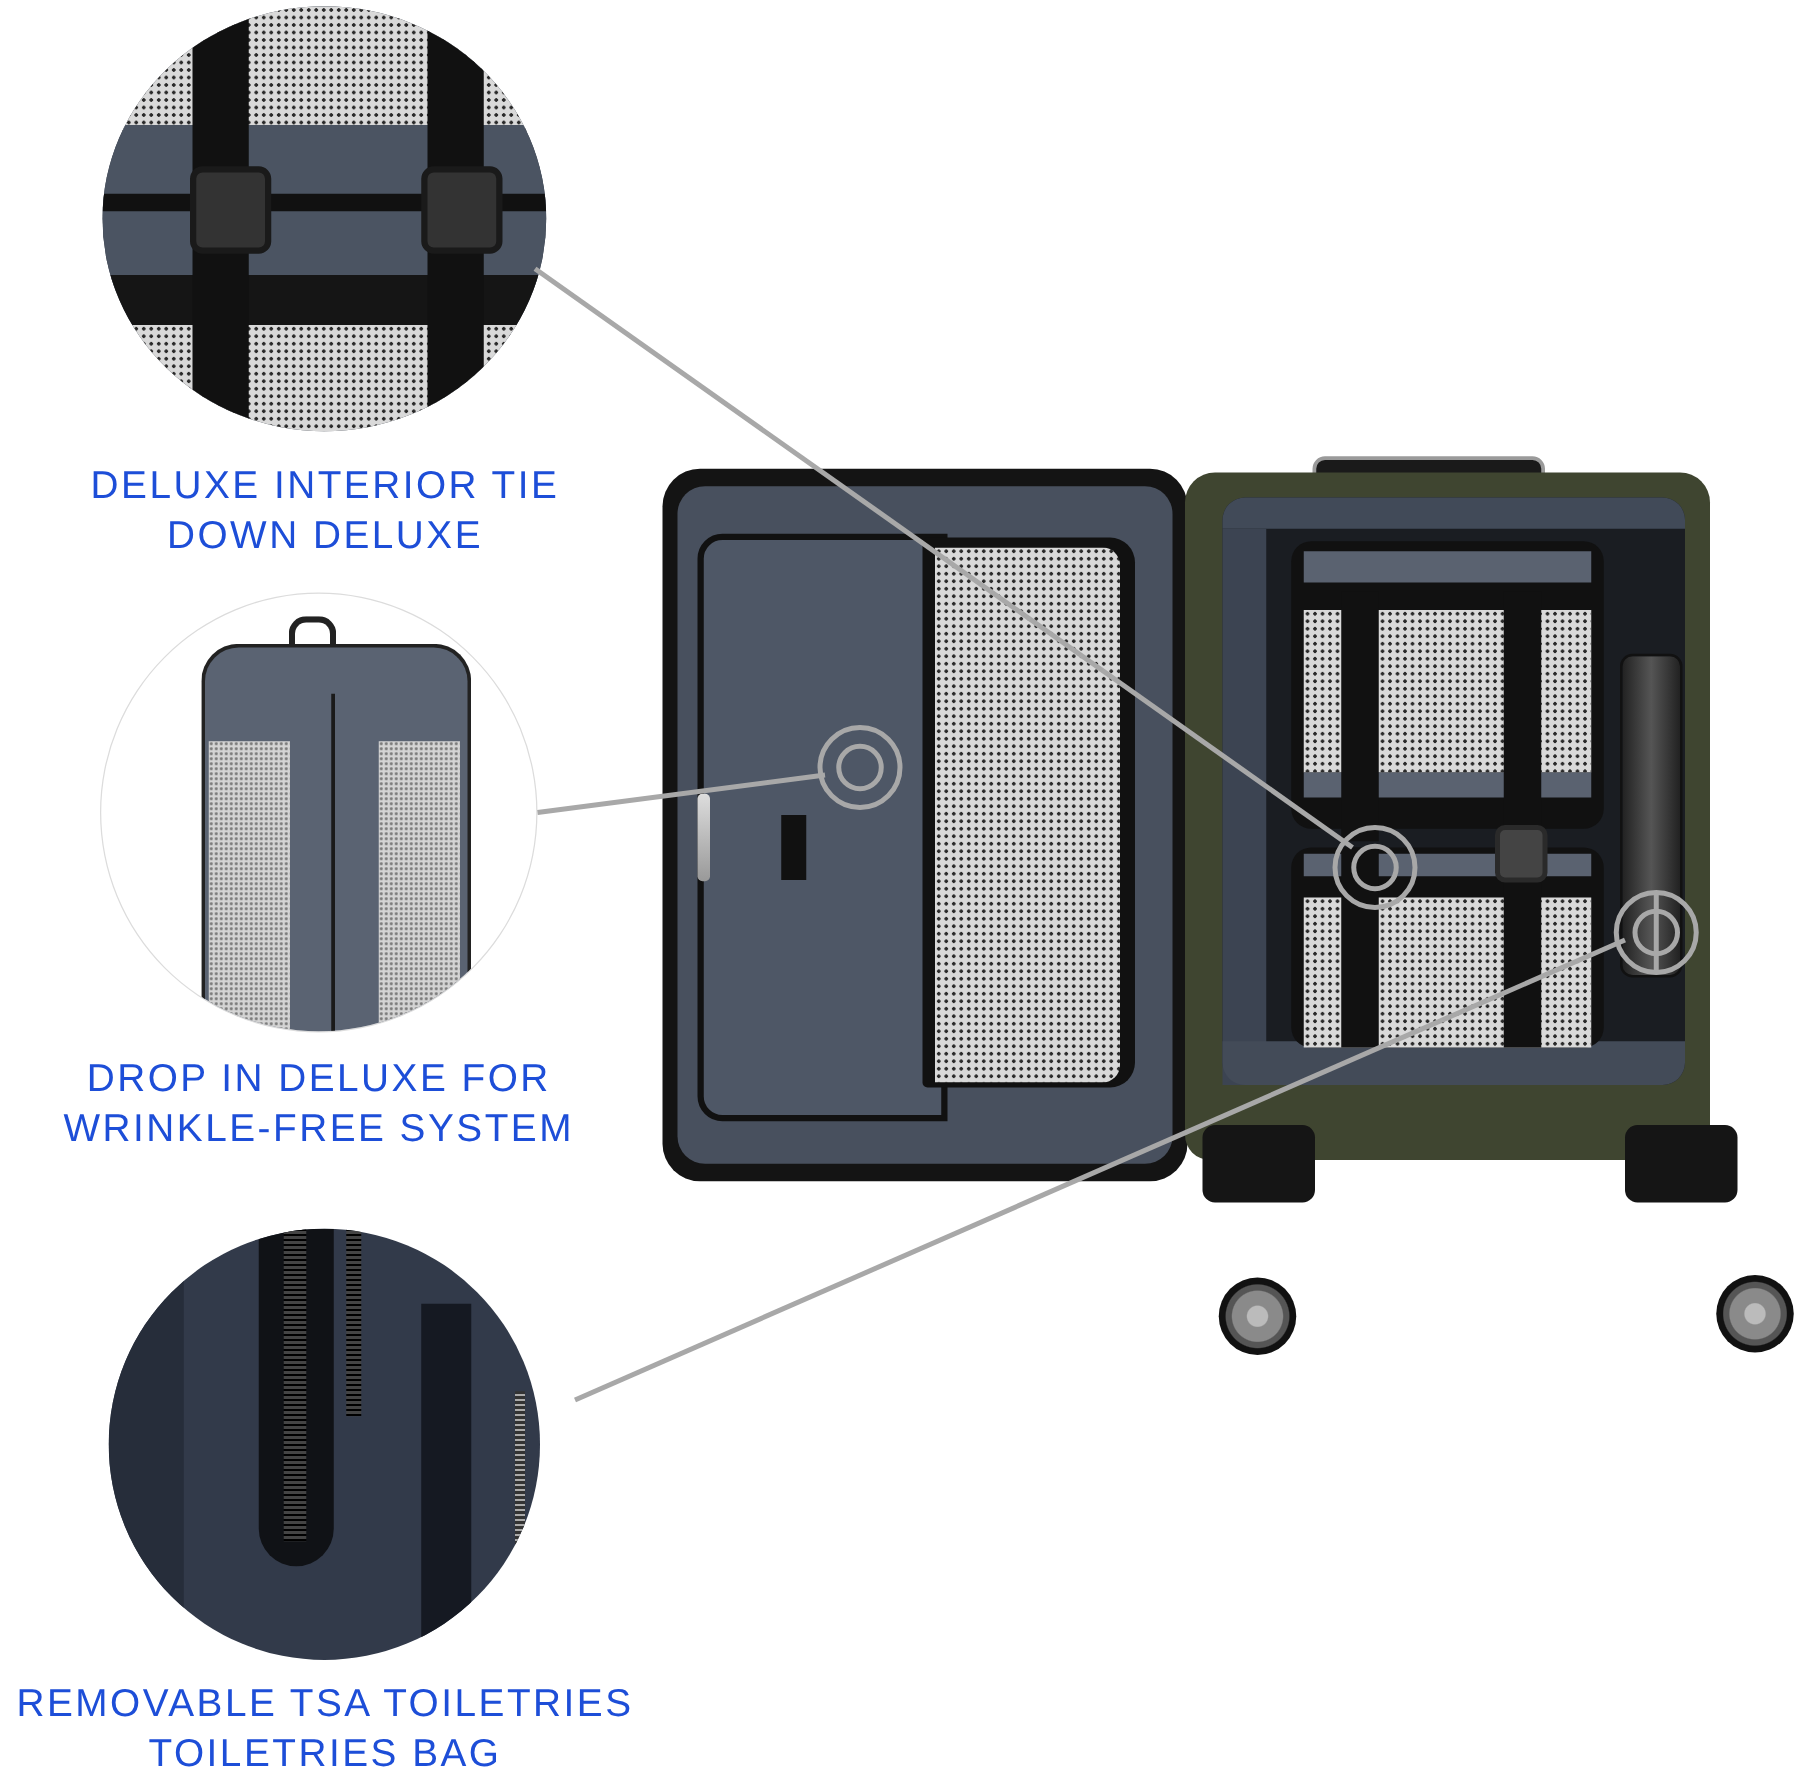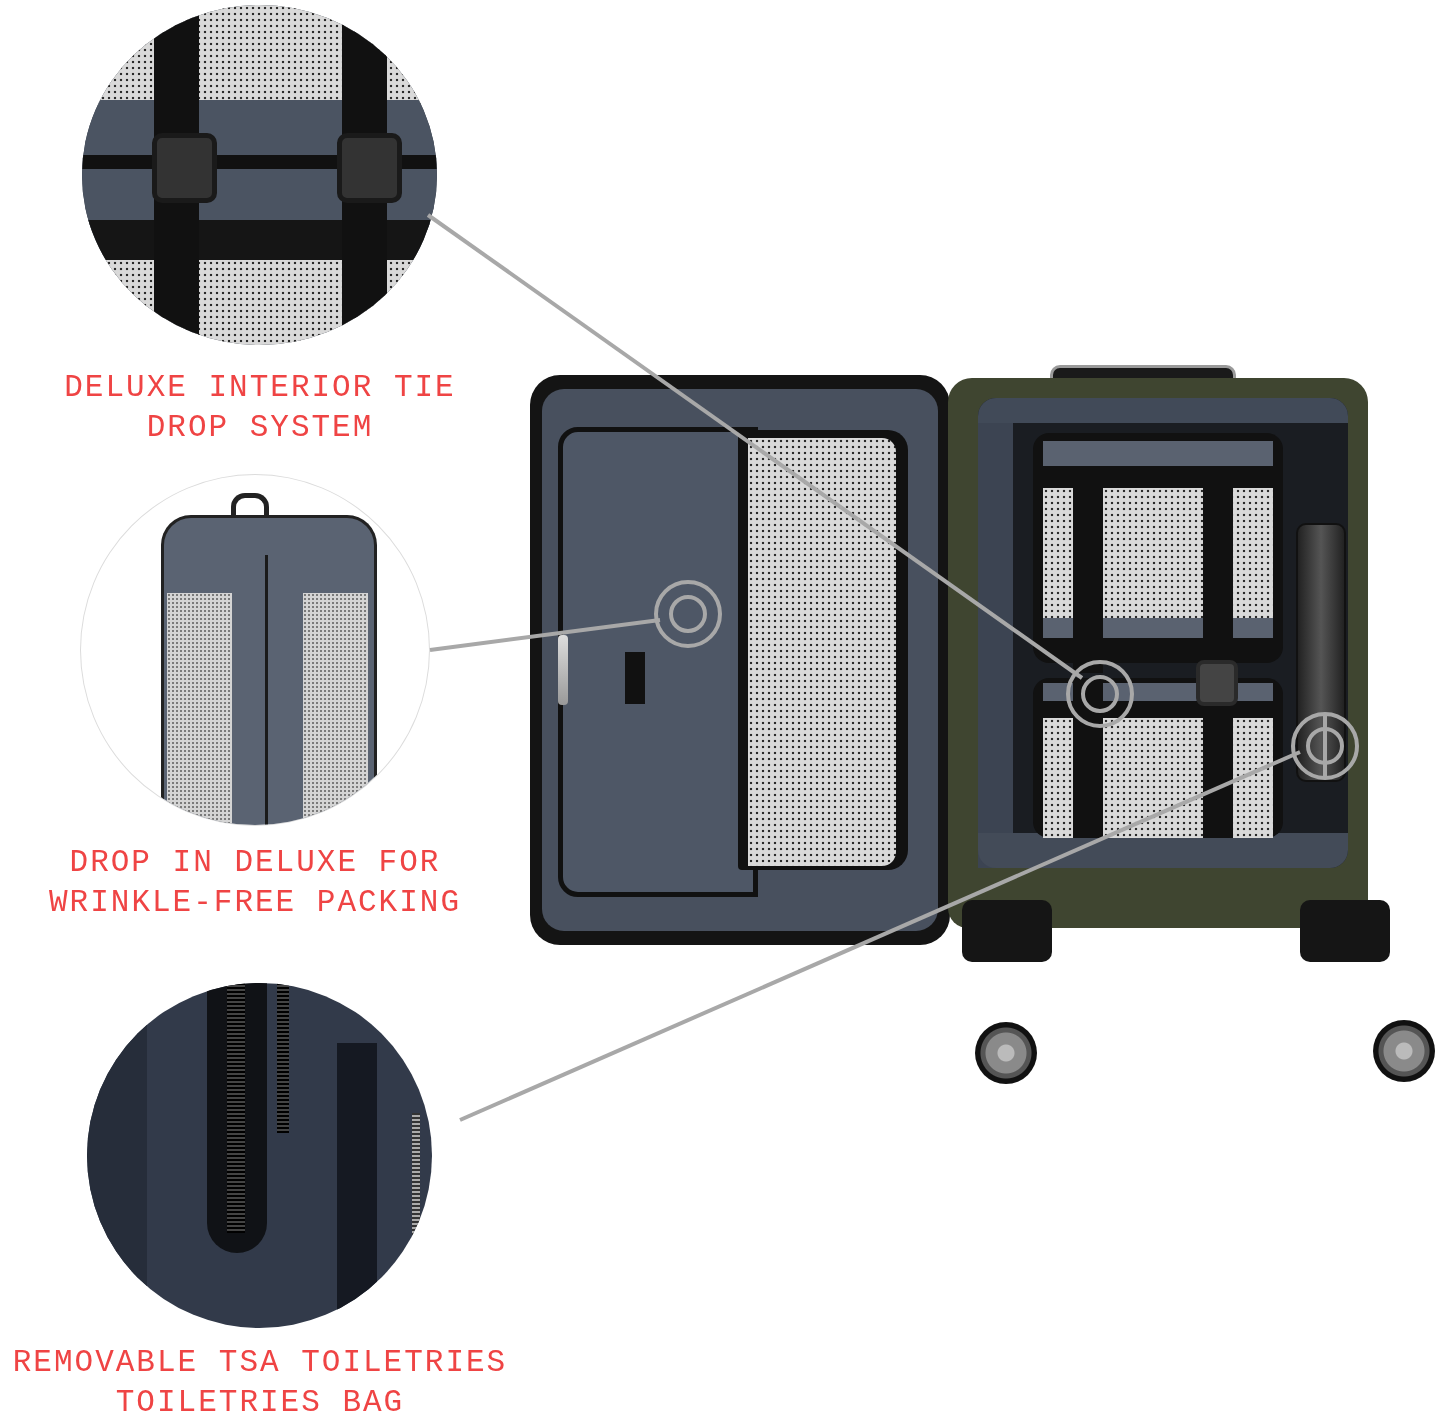--- a/index.html
+++ b/index.html
@@ -1,18 +1,18 @@
 <!DOCTYPE html>
 <html><head>
 <meta charset="utf-8">
 <style>
   html,body{margin:0;padding:0;background:#ffffff;}
   body{width:1445px;height:1415px;position:relative;overflow:hidden;font-family:"Liberation Sans",sans-serif;}
   .abs{position:absolute;}
-  .caption{position:absolute;color:#ef4444;font-family:Liberation Mono, monospace;font-size:31px;letter-spacing:2px;text-align:center;line-height:40px;white-space:nowrap;}
+  .caption{position:absolute;color:#1d4ed8;font-family:Liberation Sans, sans-serif;font-size:31px;letter-spacing:2px;text-align:center;line-height:40px;white-space:nowrap;}
   .circle{position:absolute;border-radius:50%;overflow:hidden;}
   .mesh{background-color:#d9d9d9;background-image:radial-gradient(circle,#2a2a2a 1.3px,transparent 1.6px);background-size:6px 6px;}
   .meshlight{background-color:#d4d4d4;background-image:radial-gradient(circle,#7a7a7a 1px,transparent 1.3px);background-size:4px 4px;}
   .strap{position:absolute;background:#111;}
   svg{display:block;}
 </style>
 </head>
 <body>
 
 <svg class="abs" style="left:0;top:0;z-index:5;pointer-events:none" width="1445" height="1415">
@@ -37,33 +37,33 @@
   <div class="abs" style="left:0;top:150px;width:100%;height:14px;background:#111;"></div>
   <div class="abs" style="left:0;top:215px;width:100%;height:40px;background:#151515;"></div>
   <div class="mesh abs" style="left:0;top:255px;width:100%;height:100px;"></div>
   <div class="strap" style="left:72px;top:0;width:45px;height:340px;"></div>
   <div class="strap" style="left:260px;top:0;width:45px;height:340px;"></div>
   <div class="abs" style="left:70px;top:128px;width:55px;height:60px;border:5px solid #1a1a1a;border-radius:10px;background:#333;"></div>
   <div class="abs" style="left:255px;top:128px;width:55px;height:60px;border:5px solid #1a1a1a;border-radius:10px;background:#333;"></div>
 </div>
 <div class="caption" style="left:40px;top:368px;width:440px;">
   <div>DELUXE INTERIOR TIE</div>
-  <div>DROP SYSTEM</div>
+  <div>DOWN DELUXE</div>
 </div>
 
 <div class="circle" style="left:80px;top:474px;width:348px;height:350px;border:1px solid #dcdcdc;background:#fff;">
   <div class="abs" style="left:150px;top:18px;width:28px;height:22px;border:5px solid #222;border-bottom:none;border-radius:14px 14px 0 0;"></div>
   <div class="abs" style="left:80px;top:40px;width:210px;height:330px;background:#5a6372;border-radius:30px 30px 0 0;border:3px solid #222;border-bottom:none;"></div>
   <div class="meshlight abs" style="left:86px;top:118px;width:65px;height:250px;"></div>
   <div class="meshlight abs" style="left:222px;top:118px;width:65px;height:250px;"></div>
   <div class="abs" style="left:184px;top:80px;width:3px;height:290px;background:#1a1a1a;"></div>
 </div>
 <div class="caption" style="left:20px;top:843px;width:470px;">
   <div>DROP IN DELUXE FOR</div>
-  <div>WRINKLE-FREE PACKING</div>
+  <div>WRINKLE-FREE SYSTEM</div>
 </div>
 
 <div class="circle" style="left:87px;top:983px;width:345px;height:345px;background:#323a4a;">
   <div class="abs" style="left:0;top:0;width:60px;height:345px;background:#262d3a;"></div>
   <div class="abs" style="left:120px;top:0;width:60px;height:270px;background:#101216;border-radius:0 0 30px 30px;"></div>
   <div class="abs" style="left:140px;top:0;width:18px;height:250px;background:repeating-linear-gradient(0deg,#000 0 2px,#444 2px 4px);"></div>
   <div class="abs" style="left:190px;top:0;width:12px;height:150px;background:repeating-linear-gradient(0deg,#000 0 2px,#444 2px 4px);"></div>
   <div class="abs" style="left:250px;top:60px;width:40px;height:285px;background:#151922;"></div>
   <div class="abs" style="left:325px;top:130px;width:8px;height:180px;background:repeating-linear-gradient(0deg,#aaa 0 2px,#333 2px 4px);"></div>
 </div>

